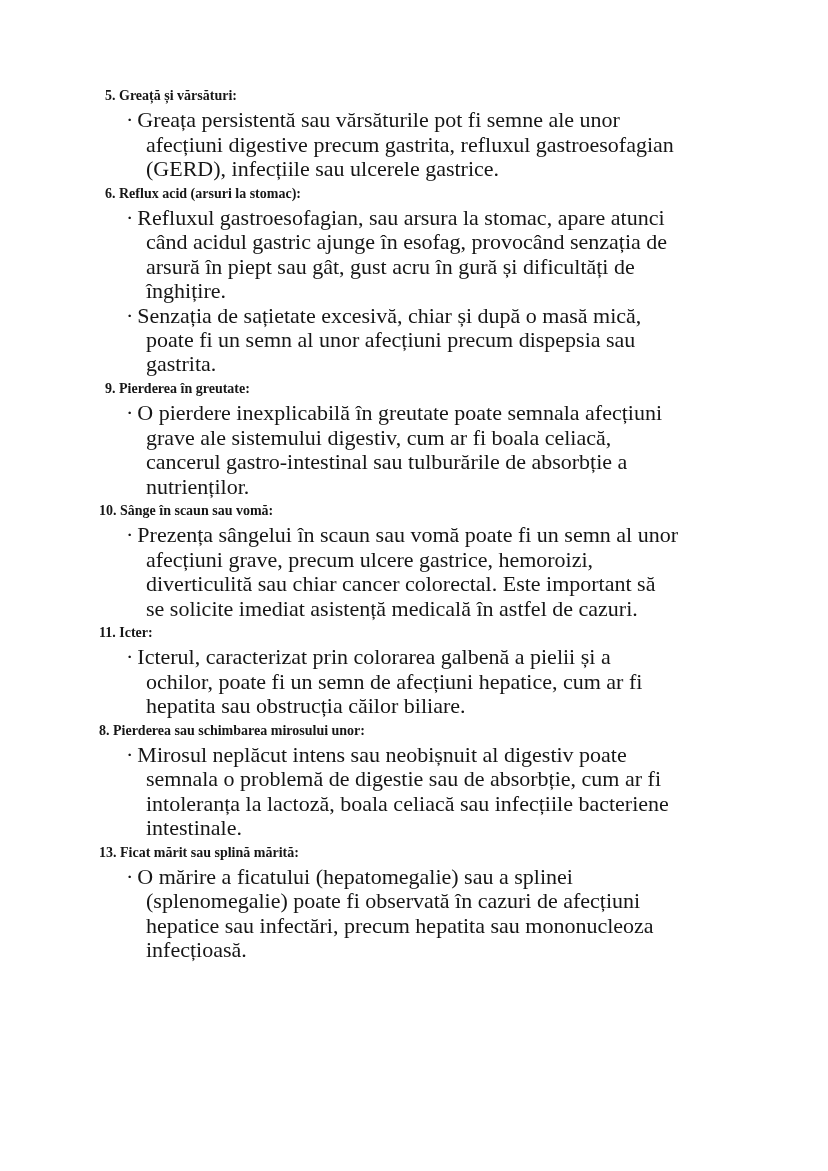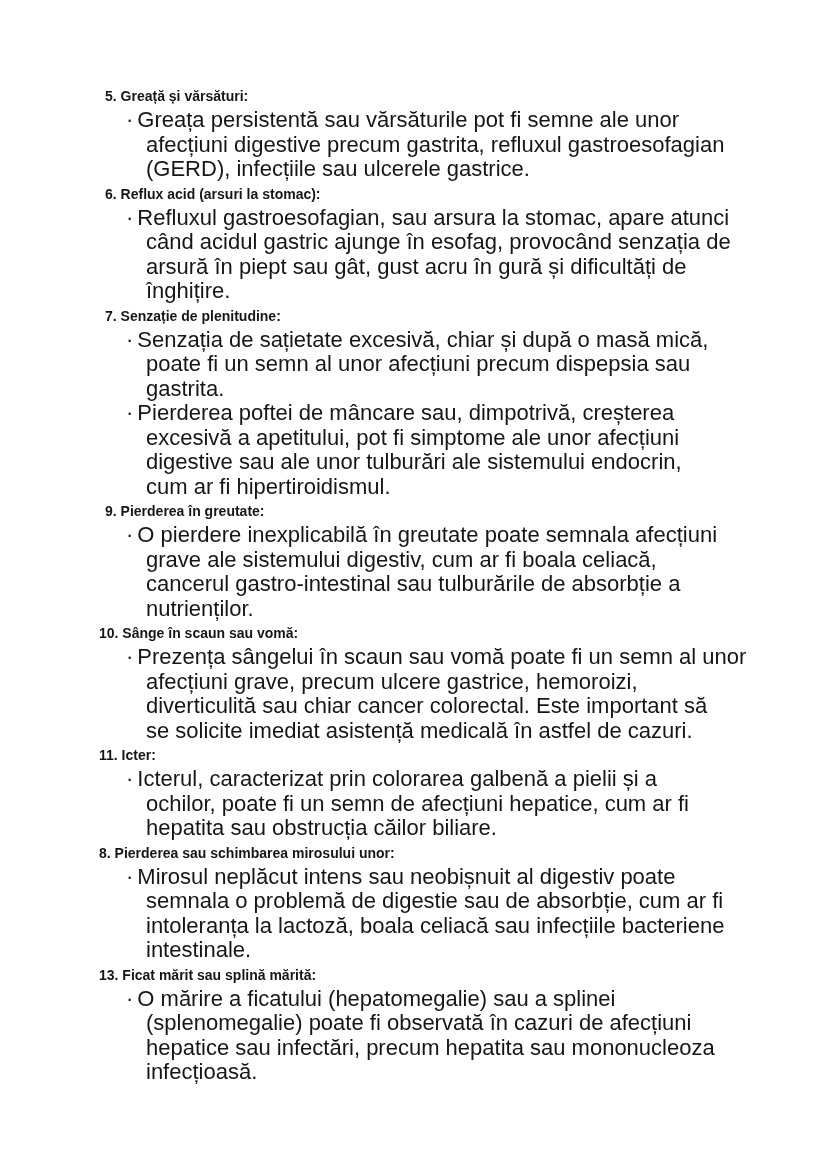--- a/index.html
+++ b/index.html
@@ -11,21 +11,21 @@
     position: relative;
     width: 828px;
     height: 1171px;
     background: #ffffff;
     overflow: hidden;
     box-sizing: border-box;
   }
   .content {
     padding: 84px 40px 0 105px;
     color: #161616;
-    font-family: Liberation Sans, sans-serif;
+    font-family: Liberation Serif, serif;
   }
   .doc-item {
     margin: 0;
     padding: 0;
   }
   .item-heading {
     margin: 0;
     padding: 0;
     font-size: 14px;
     font-weight: bold;
@@ -63,31 +63,26 @@
 
   <section class="doc-item">
     <h3 class="item-heading"><span class="item-number">6.</span> <span class="item-title">Reflux acid (arsuri la stomac):</span></h3>
     <p class="item-bullet"><span class="bullet">·</span><span class="bullet-text">Refluxul gastroesofagian, sau arsura la stomac, apare atunci
 când acidul gastric ajunge în esofag, provocând senzația de
 arsură în piept sau gât, gust acru în gură și dificultăți de
 înghițire.</span></p>
   </section>
 
   <section class="doc-item">
-    <h3 class="item-heading"><span class="item-number">7.</span> <span class="item-title">Senzație de plenitudine:</span></h3>
     <p class="item-bullet"><span class="bullet">·</span><span class="bullet-text">Senzația de sațietate excesivă, chiar și după o masă mică,
 poate fi un semn al unor afecțiuni precum dispepsia sau
 gastrita.</span></p>
   </section>
 
   <section class="doc-item">
-    <p class="item-bullet"><span class="bullet">·</span><span class="bullet-text">Pierderea poftei de mâncare sau, dimpotrivă, creșterea
-excesivă a apetitului, pot fi simptome ale unor afecțiuni
-digestive sau ale unor tulburări ale sistemului endocrin,
-cum ar fi hipertiroidismul.</span></p>
   </section>
 
   <section class="doc-item">
     <h3 class="item-heading"><span class="item-number">9.</span> <span class="item-title">Pierderea în greutate:</span></h3>
     <p class="item-bullet"><span class="bullet">·</span><span class="bullet-text">O pierdere inexplicabilă în greutate poate semnala afecțiuni
 grave ale sistemului digestiv, cum ar fi boala celiacă,
 cancerul gastro-intestinal sau tulburările de absorbție a
 nutrienților.</span></p>
   </section>
 

